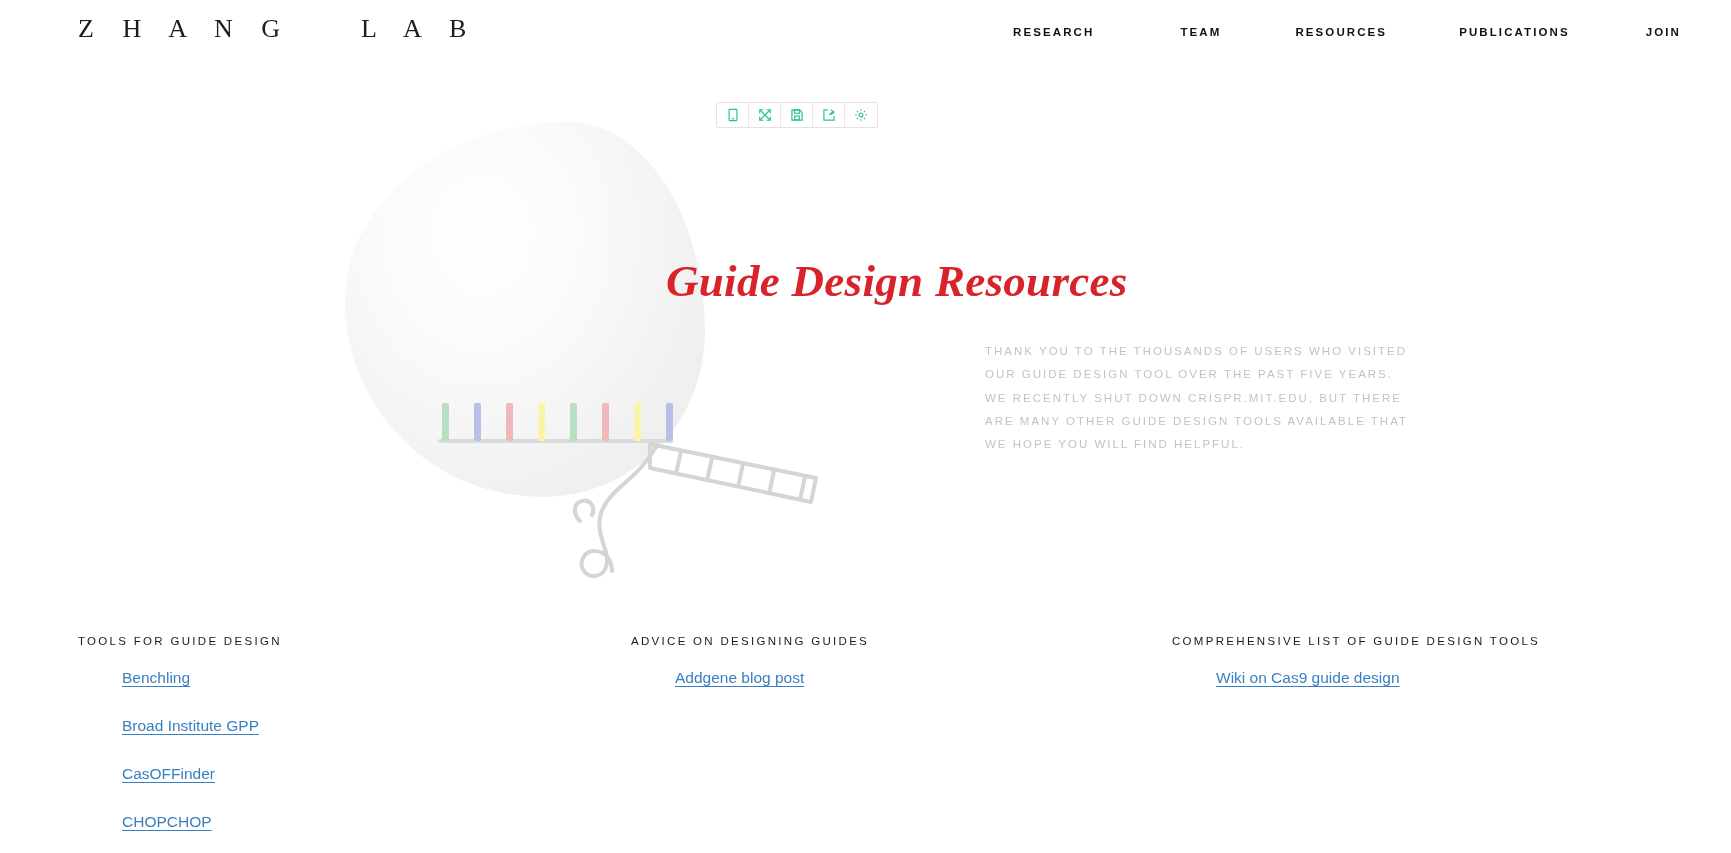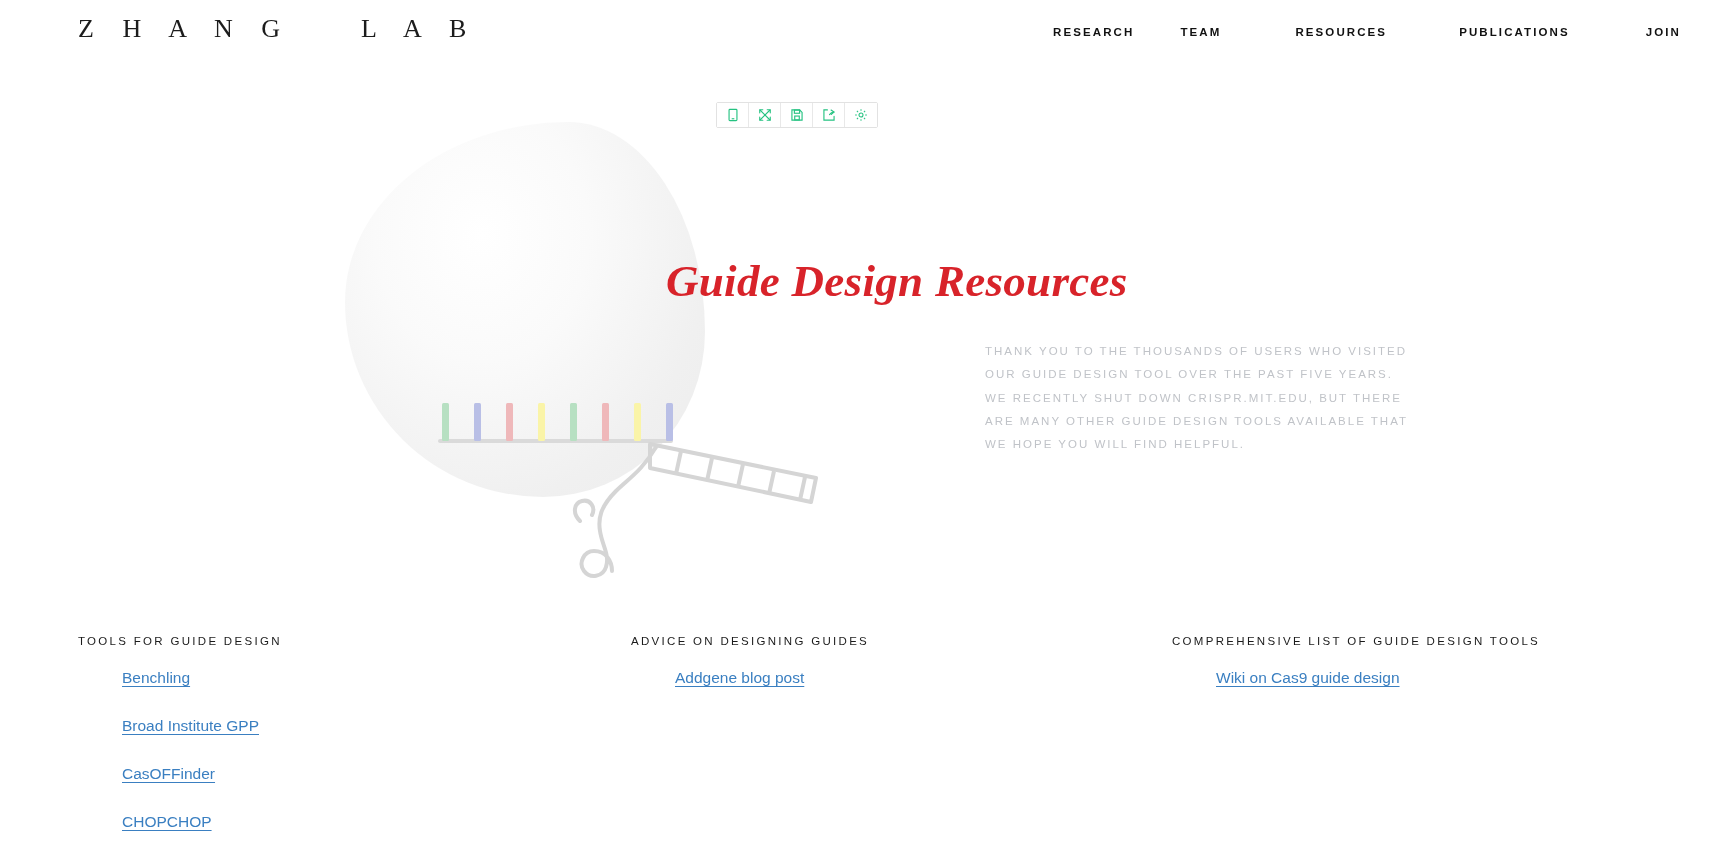--- a/index.html
+++ b/index.html
@@ -21,21 +21,21 @@
     position: absolute; left: 78px; top: 14px;
     font-family: "Liberation Serif", serif;
     font-size: 26px; letter-spacing: 11px; color: #1c1c1c; white-space: pre;
   }
   .nav { position: absolute; right: 18px; top: 22px; display: flex; align-items: center; }
   .nav-item {
     font-size: 11.5px; font-weight: bold; letter-spacing: 2.1px;
     color: #111; text-decoration: none; white-space: nowrap;
     padding: 4px 0; cursor: pointer;
   }
-  .nav-sp-1 { margin-right: 46px; }
+  .nav-sp-1 { margin-right: 86px; }
   .nav-sp-2 { margin-right: 74px; }
   .nav-sp-3 { margin-right: 72px; }
   .nav-sp-4 { margin-right: 76px; text-align: right; }
   .nav-sp-5 { margin-right: 32px; }
 
   
   .toolbar {
     position: absolute; left: 716px; top: 102px;
     display: flex; border: 1px solid #e2e2e2; background: #fff; border-radius: 2px;
     height: 26px;

